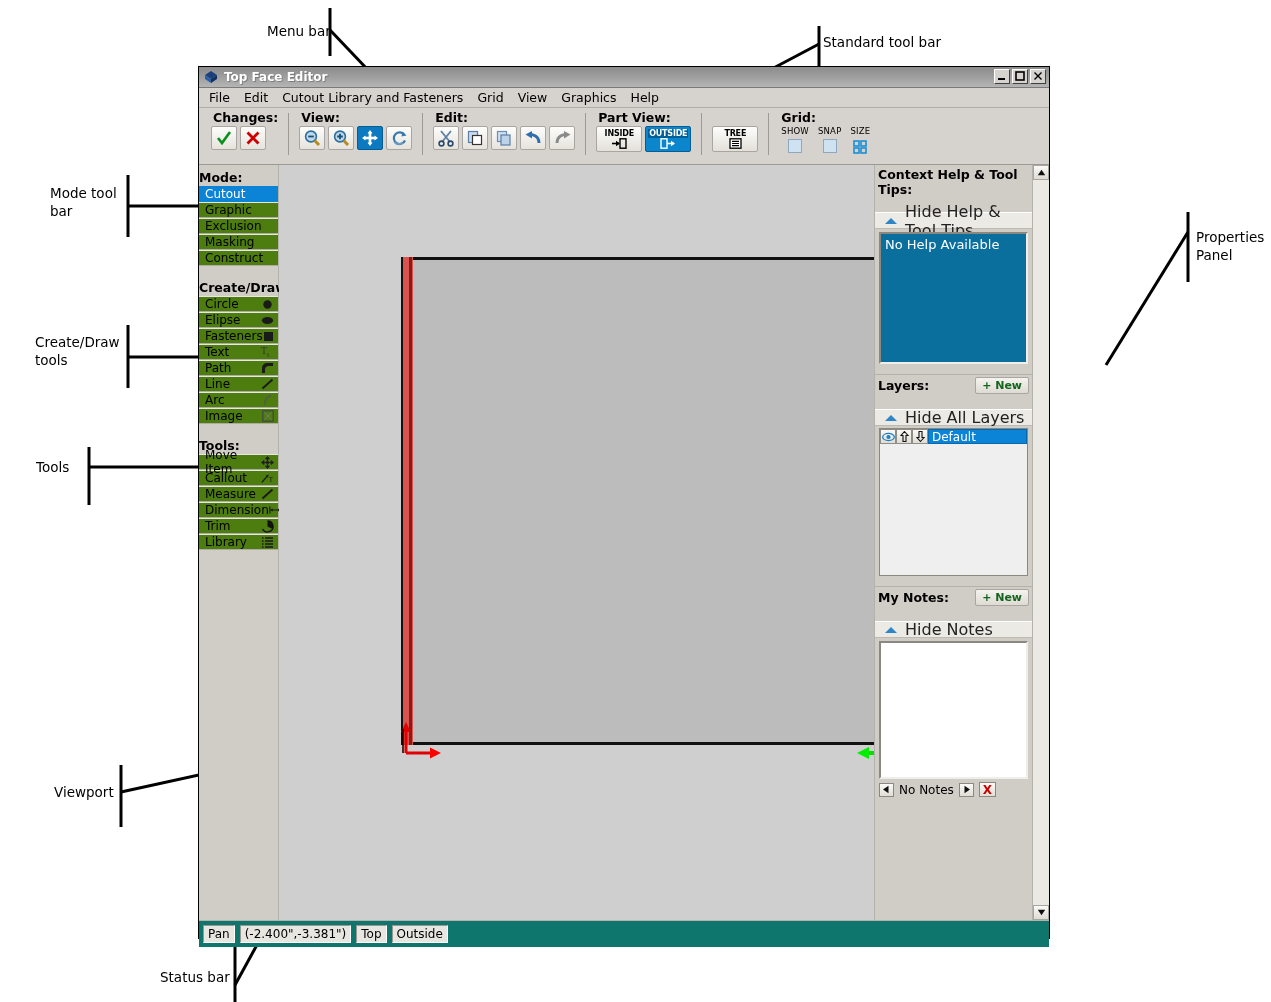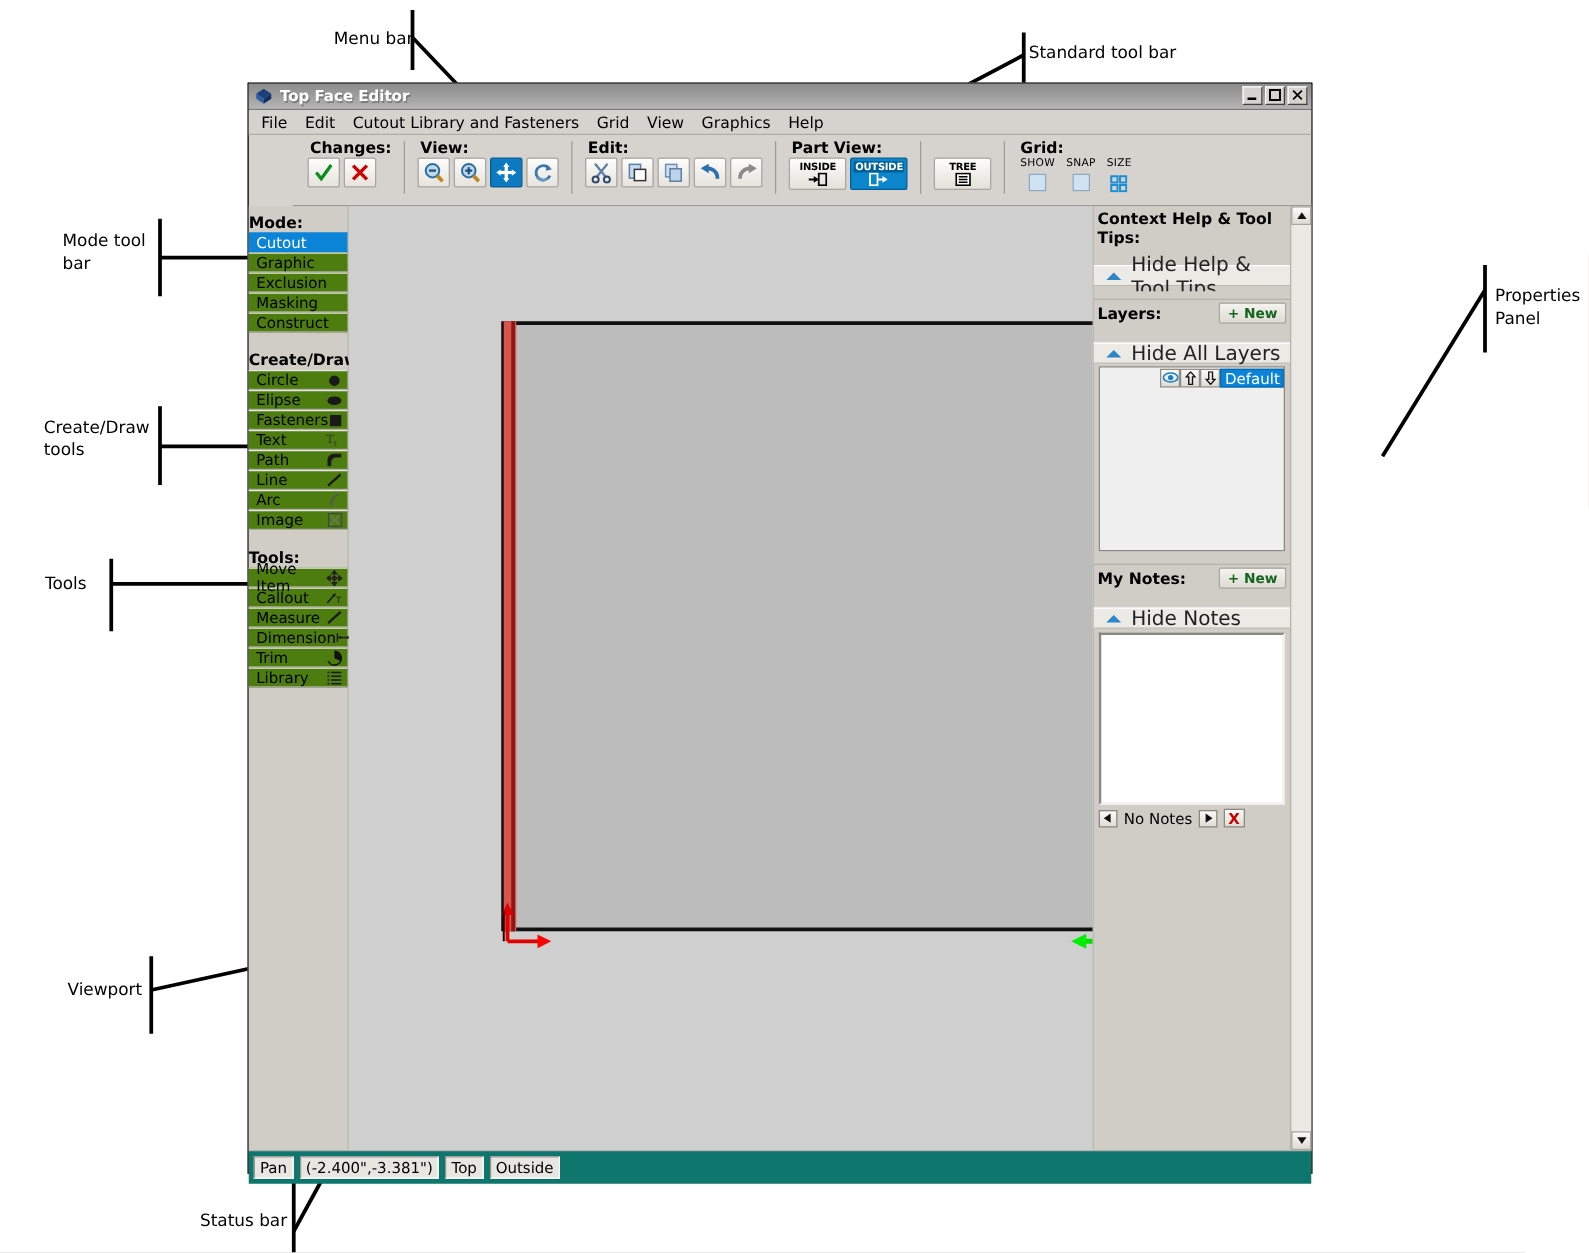--- a/index.html
+++ b/index.html
@@ -48,21 +48,21 @@
   
   .menubar{
     height:19px;background:#d6d3ce;border-bottom:1px solid #b0aca6;
     display:flex;align-items:center;padding-left:10px;gap:14px;
   }
   .menu-item{font-size:12.5px;color:#000;font-family:"DejaVu Sans", sans-serif;cursor:default;}
 
   
   .std-toolbar{
     height:53px;background:#d6d3ce;display:flex;align-items:flex-start;
-    padding:3px 0 0 6px;border-bottom:1px solid #9d9a95;margin-left:35px;
+    padding:3px 0 0 6px;border-bottom:1px solid #9d9a95;
   }
   .tb-group{display:flex;flex-direction:column;padding:0 6px;}
   .tb-label{font-size:12.5px;font-weight:bold;color:#000;margin:0 0 1px 2px;line-height:14px;}
   .tb-btns{display:flex;gap:3px;align-items:flex-end;}
   .tb-sep{width:1px;background:#9d9a95;height:42px;margin:2px 4px 0 4px;}
   .tbtn{
     width:26px;height:24px;
     background:linear-gradient(to bottom,#fdfdfb,#e6e3dc);
     border:1px solid #a9a5a0;border-radius:2px;
     display:flex;align-items:center;justify-content:center;
@@ -141,21 +141,21 @@
   .help-box{
     margin:3px 4px 0 4px;height:132px;background:#0b6f9e;
     border:2px solid #8b8781;border-right-color:#efeeea;border-bottom-color:#efeeea;
     color:#fff;font-size:13px;padding:3px 0 0 4px;box-sizing:border-box;
   }
   .panel-sep{height:6px;background:#d0ccc6;border-bottom:1px solid #b5b1ab;margin-top:4px;}
   .layers-list{
     margin:2px 4px 0 4px;height:148px;background:#efefef;
     border:1px solid #8b8781;box-sizing:border-box;
   }
-  .layer-row{display:flex;align-items:center;height:16px;gap:0px;margin-left:48px;}
+  .layer-row{display:flex;height:16px;gap:0px;}
   .lbtn{
     width:16px;height:15px;background:linear-gradient(to bottom,#fbfaf7,#e0ddd6);
     border:1px solid #908c86;display:flex;align-items:center;justify-content:center;box-sizing:border-box;font-size:10px;
   }
   .layer-name{
     flex:1;background:#0b84d8;color:#fff;font-size:12px;height:15px;line-height:15px;padding-left:3px;
     border:1px solid #0868ab;box-sizing:border-box;
   }
   .notes-box{
     margin:3px 4px 0 4px;height:138px;background:#fff;
@@ -596,20 +596,23 @@
 
     <div class="right-panel">
       <div class="rp-inner">
 
         <div class="rp-title">
           <span>Context Help &amp; Tool Tips:</span>
         </div>
         <div class="rp-toggle">
           <span class="tri-up"></span>
           <span>Hide Help &amp; Tool Tips</span>
+        </div>
+        <div class="help-box">
+          <span>No Help Available</span>
         </div>
         <div class="panel-sep"></div>
 
         <div class="rp-title">
           <span>Layers:</span>
           <span class="newbtn">+ New</span>
         </div>
         <div class="rp-toggle">
           <span class="tri-up"></span>
           <span>Hide All Layers</span>

